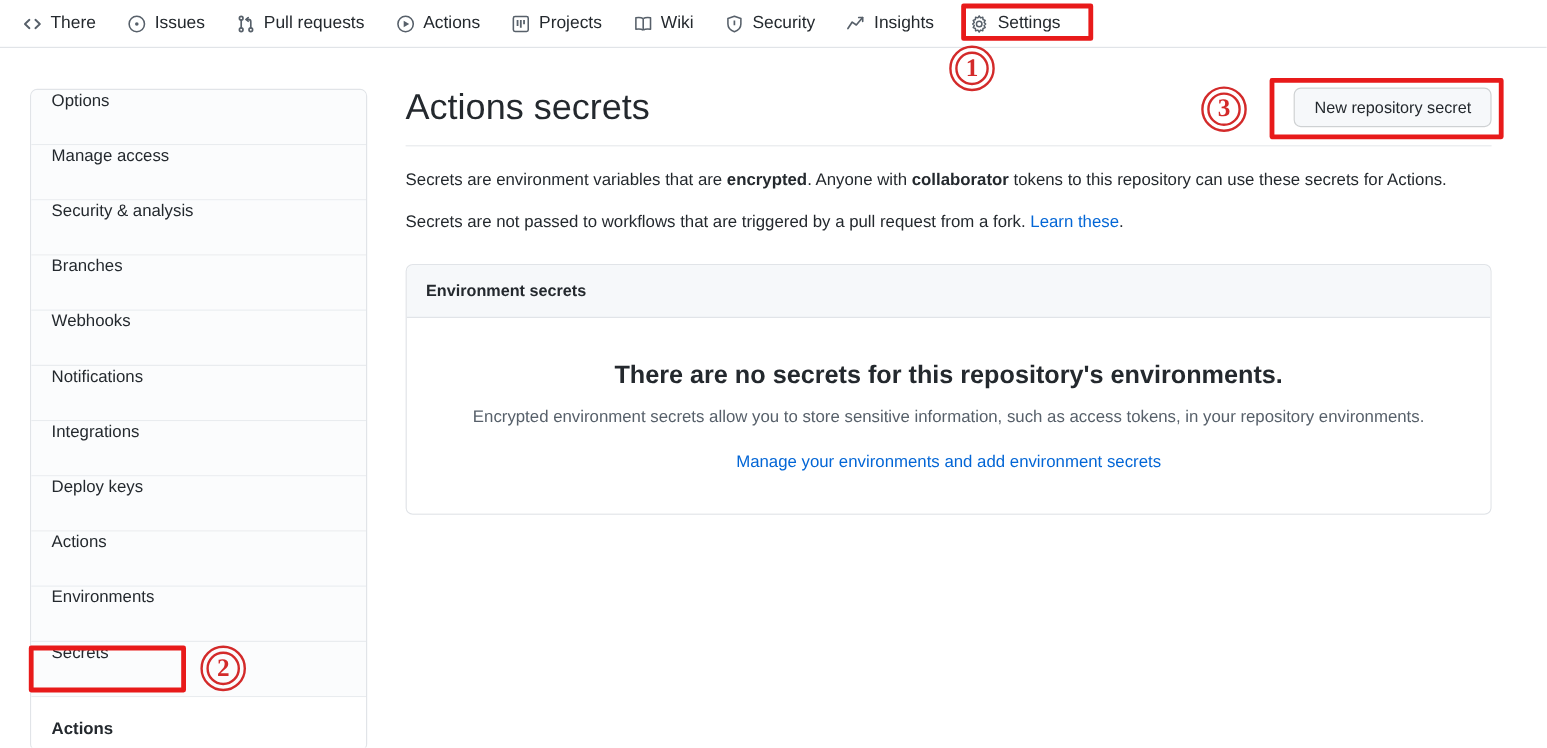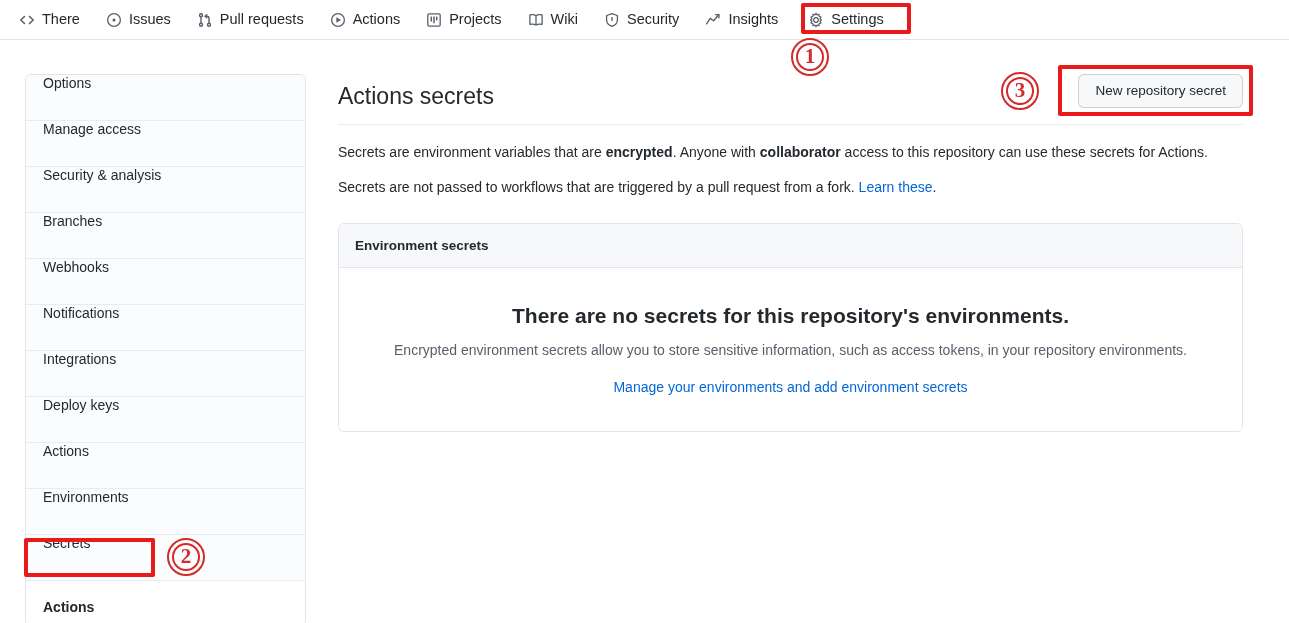--- a/index.html
+++ b/index.html
@@ -64,22 +64,22 @@
   
   .main {
     position: absolute; left: 338px; top: 70px; width: 905px;
   }
   .page-head {
     display:flex; align-items:center; justify-content:space-between;
     padding-bottom: 12px;
     border-bottom: 1px solid #e8eaed;
   }
   .page-title {
-    font-size: 23px; font-weight: 400; color: #24292e; line-height: 1.3;
-    margin: 12px 0 0 0;
+    font-size: 30px; font-weight: 400; color: #24292e; line-height: 1.3;
+    margin: 0 0 0 0;
   }
   .btn {
     font-size: 13.5px;
     color: #24292e;
     background: #f6f8fa;
     border: 1px solid rgba(27,31,35,0.18);
     border-radius: 6px;
     padding: 7px 16px;
     cursor: pointer;
     white-space: nowrap;
@@ -309,21 +309,21 @@
   </div>
 
   <div class="main">
 
     <div class="page-head">
       <h1 class="page-title">Actions secrets</h1>
       <button class="btn">New repository secret</button>
     </div>
 
     <div class="desc p1">
-      <span>Secrets are environment variables that are </span><b>encrypted</b><span>. Anyone with </span><b>collaborator</b><span> access to this repository can use these secrets for Actions.</span>
+      <span>Secrets are environment variables that are </span><b>encrypted</b><span>. Anyone with </span><b>collaborator</b><span> tokens to this repository can use these secrets for Actions.</span>
     </div>
 
     <div class="desc p2">
       <span>Secrets are not passed to workflows that are triggered by a pull request from a fork. </span><a class="lnk">Learn these</a><span>.</span>
     </div>
 
     <div class="box">
       <div class="box-head">Environment secrets</div>
       <div class="box-body">
         <div class="blank-title">There are no secrets for this repository's environments.</div>

